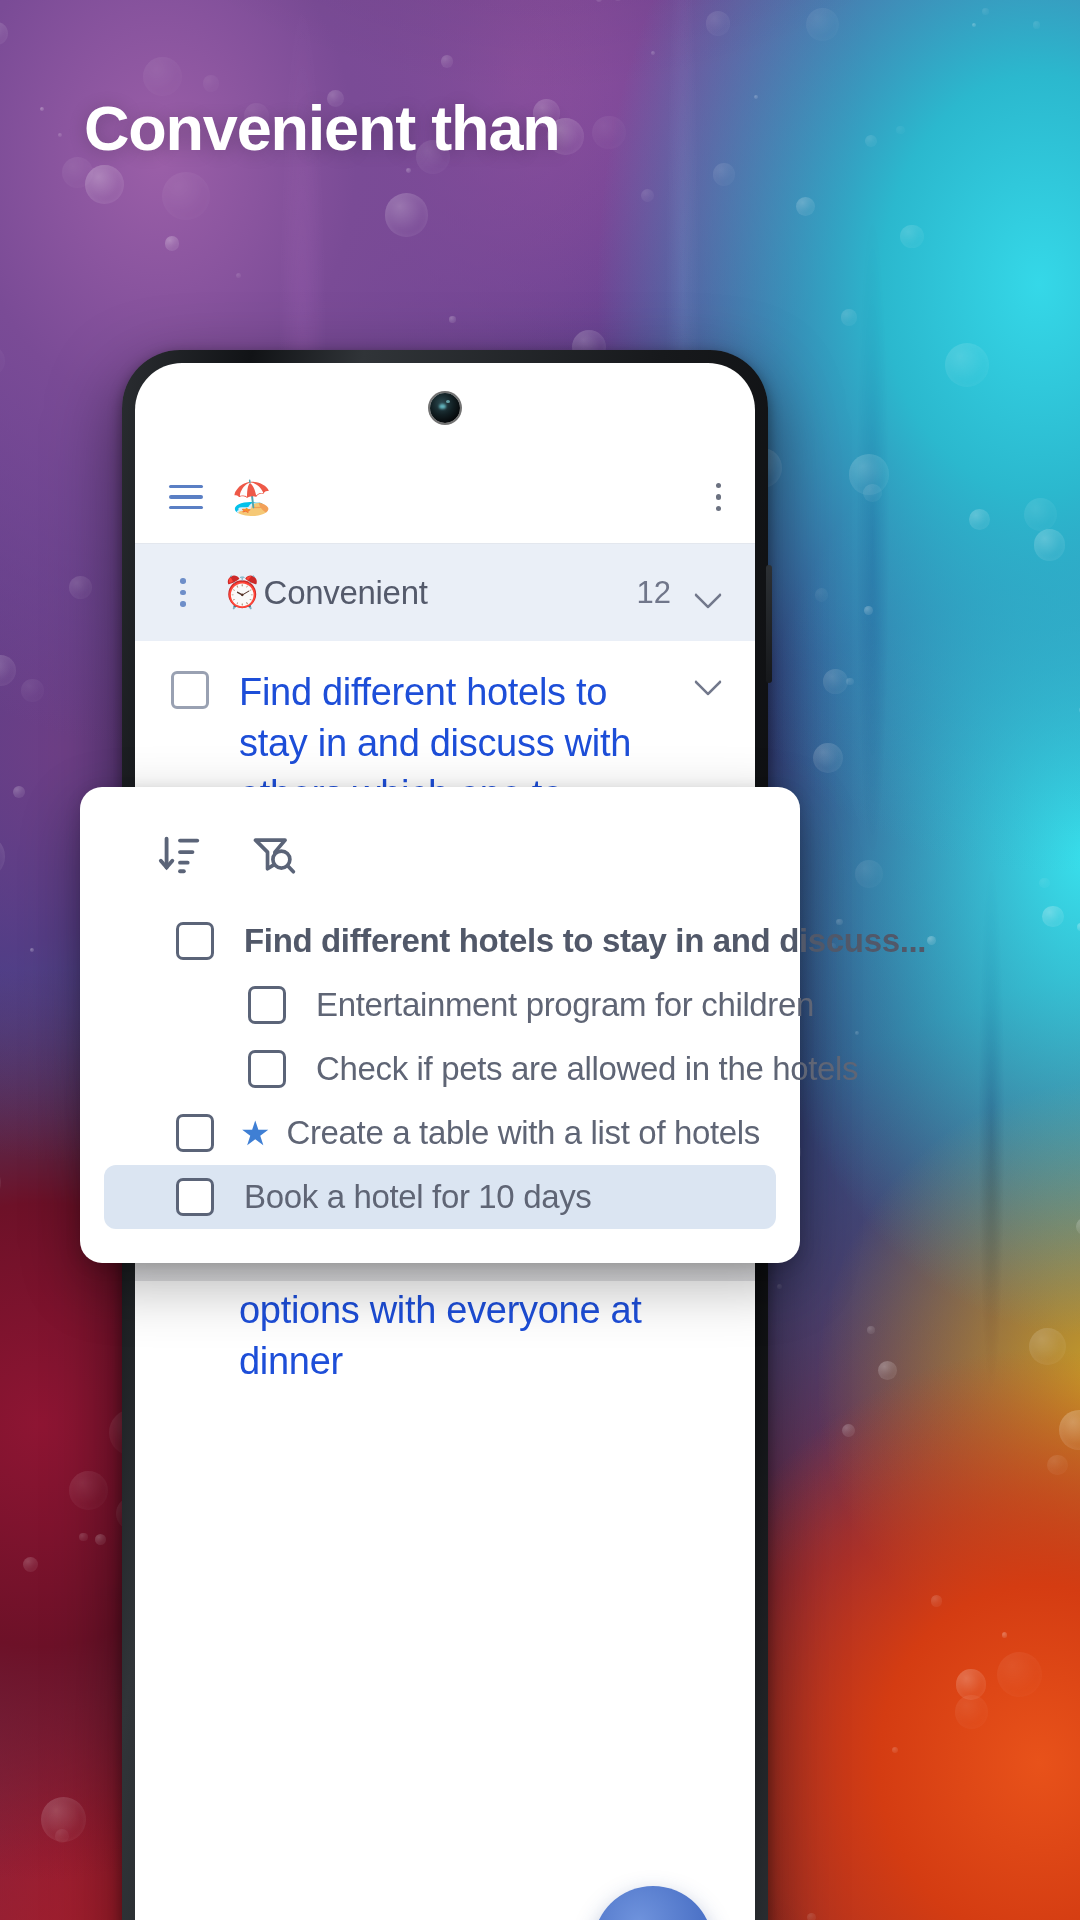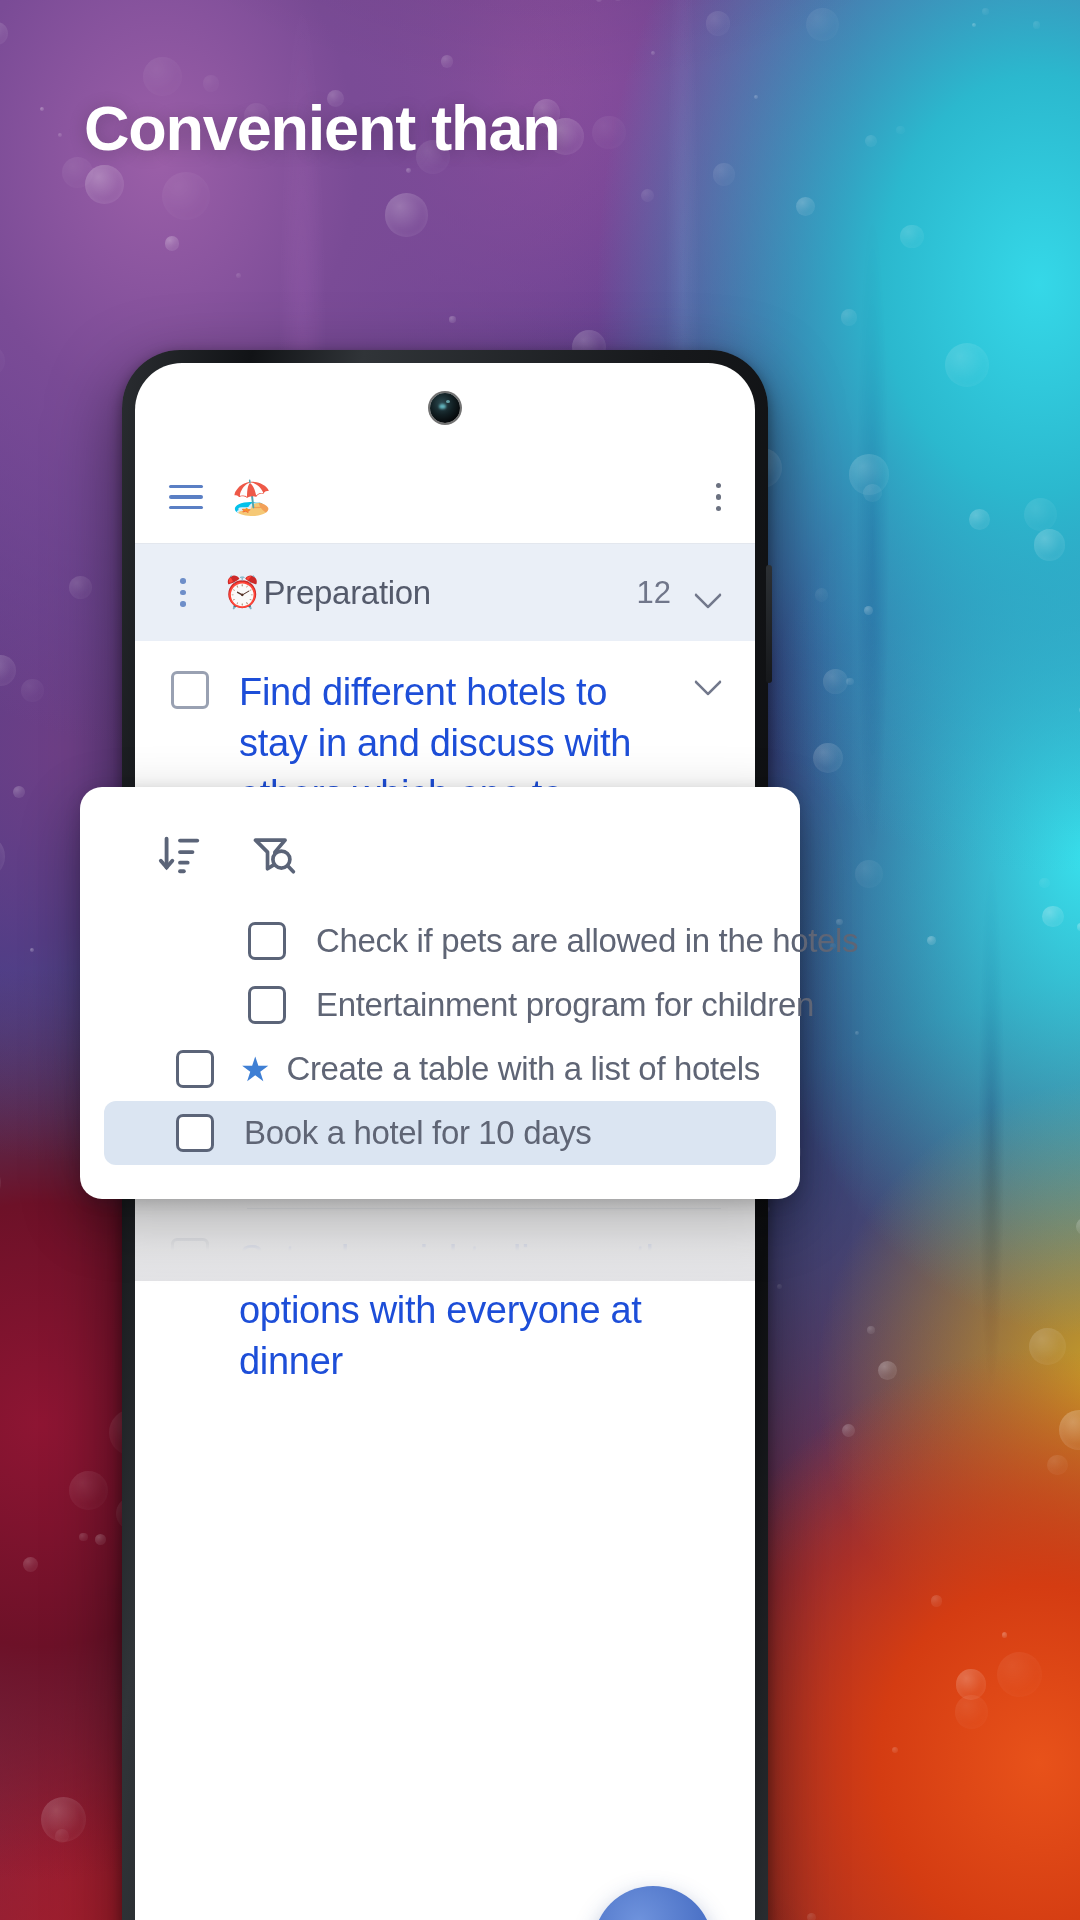--- a/index.html
+++ b/index.html
@@ -387,21 +387,21 @@
       </div>
     </div>
 
     <div class="section-row">
       <div class="dots-handle">
         <i></i>
           <i></i>
           <i></i>
       </div>
       <div class="sec-emoji">⏰</div>
-      <div class="sec-title">Preparation</div>
+      <div class="sec-title">Convenient</div>
       <div class="sec-count">12</div>
       <div class="chev"></div>
     </div>
 
     <div class="task-list">
 
       <div class="task">
         <div class="cbox"></div>
         <div class="ttext">Find different hotels to stay in and discuss with others which one to choose</div>
         <div class="tchev">
@@ -453,27 +453,31 @@
     <div class="ic">
       <svg width="48" height="48" viewBox="0 0 26 24" fill="none" stroke="#5b6478" stroke-width="2" stroke-linecap="round" stroke-linejoin="round">
         <path d="M3 4.5 H19 L13.5 11 V17.5 L9.5 20 V11 Z"></path>
         <circle cx="17" cy="15" r="4.6" fill="#fff"></circle>
         <path d="M20.4 18.4 L23.5 21.6"></path>
       </svg>
     </div>
   </div>
 
   <div class="ov-list" id="ov-list">
+      <div class="ov-row bold">
+        <div class="ov-cb"></div>
+        <span class="ov-label">Find different hotels to stay in and discuss...</span>
+      </div>
+      <div class="ov-row nest">
+        <div class="ov-cb"></div>
+        <span class="ov-label">Entertainment program for children</span>
+      </div>
       <div class="ov-row nest">
         <div class="ov-cb"></div>
         <span class="ov-label">Check if pets are allowed in the hotels</span>
-      </div>
-      <div class="ov-row nest">
-        <div class="ov-cb"></div>
-        <span class="ov-label">Entertainment program for children</span>
       </div>
       <div class="ov-row">
         <div class="ov-cb"></div>
         <span class="ov-star">★</span>
         <span class="ov-label">Create a table with a list of hotels</span>
       </div>
       <div class="ov-row sel">
         <div class="ov-cb"></div>
         <span class="ov-label">Book a hotel for 10 days</span>
       </div>

